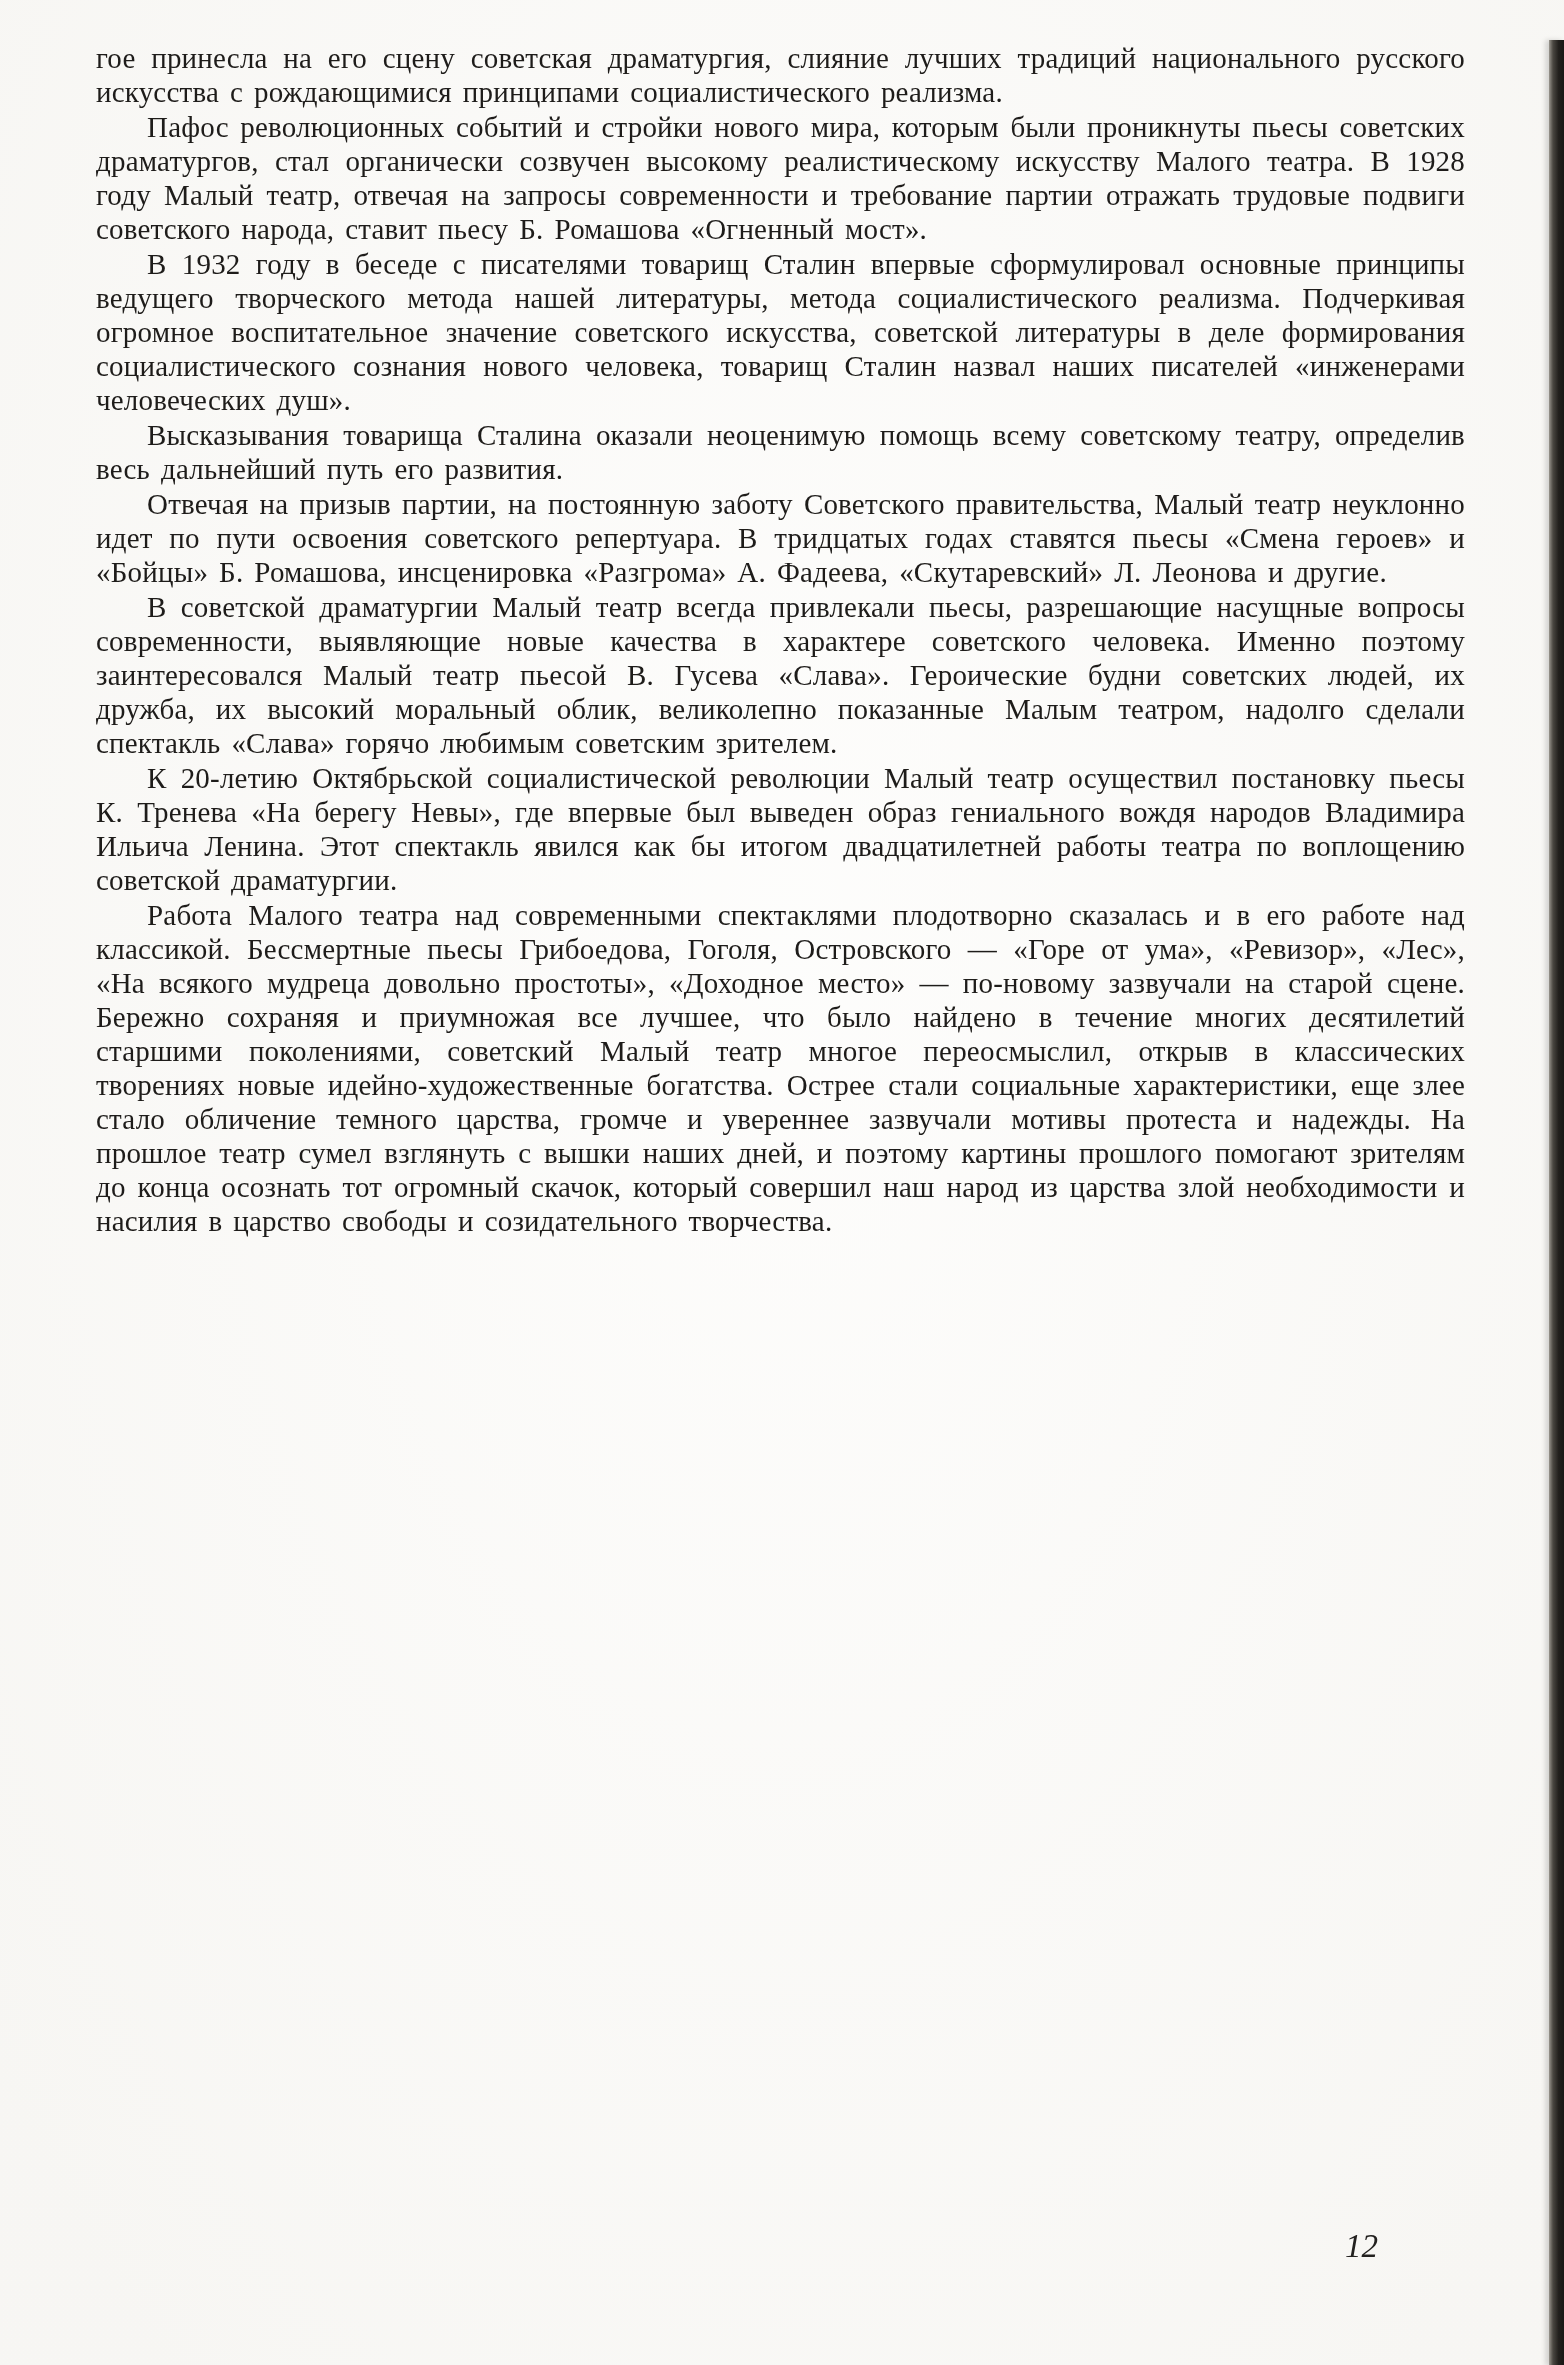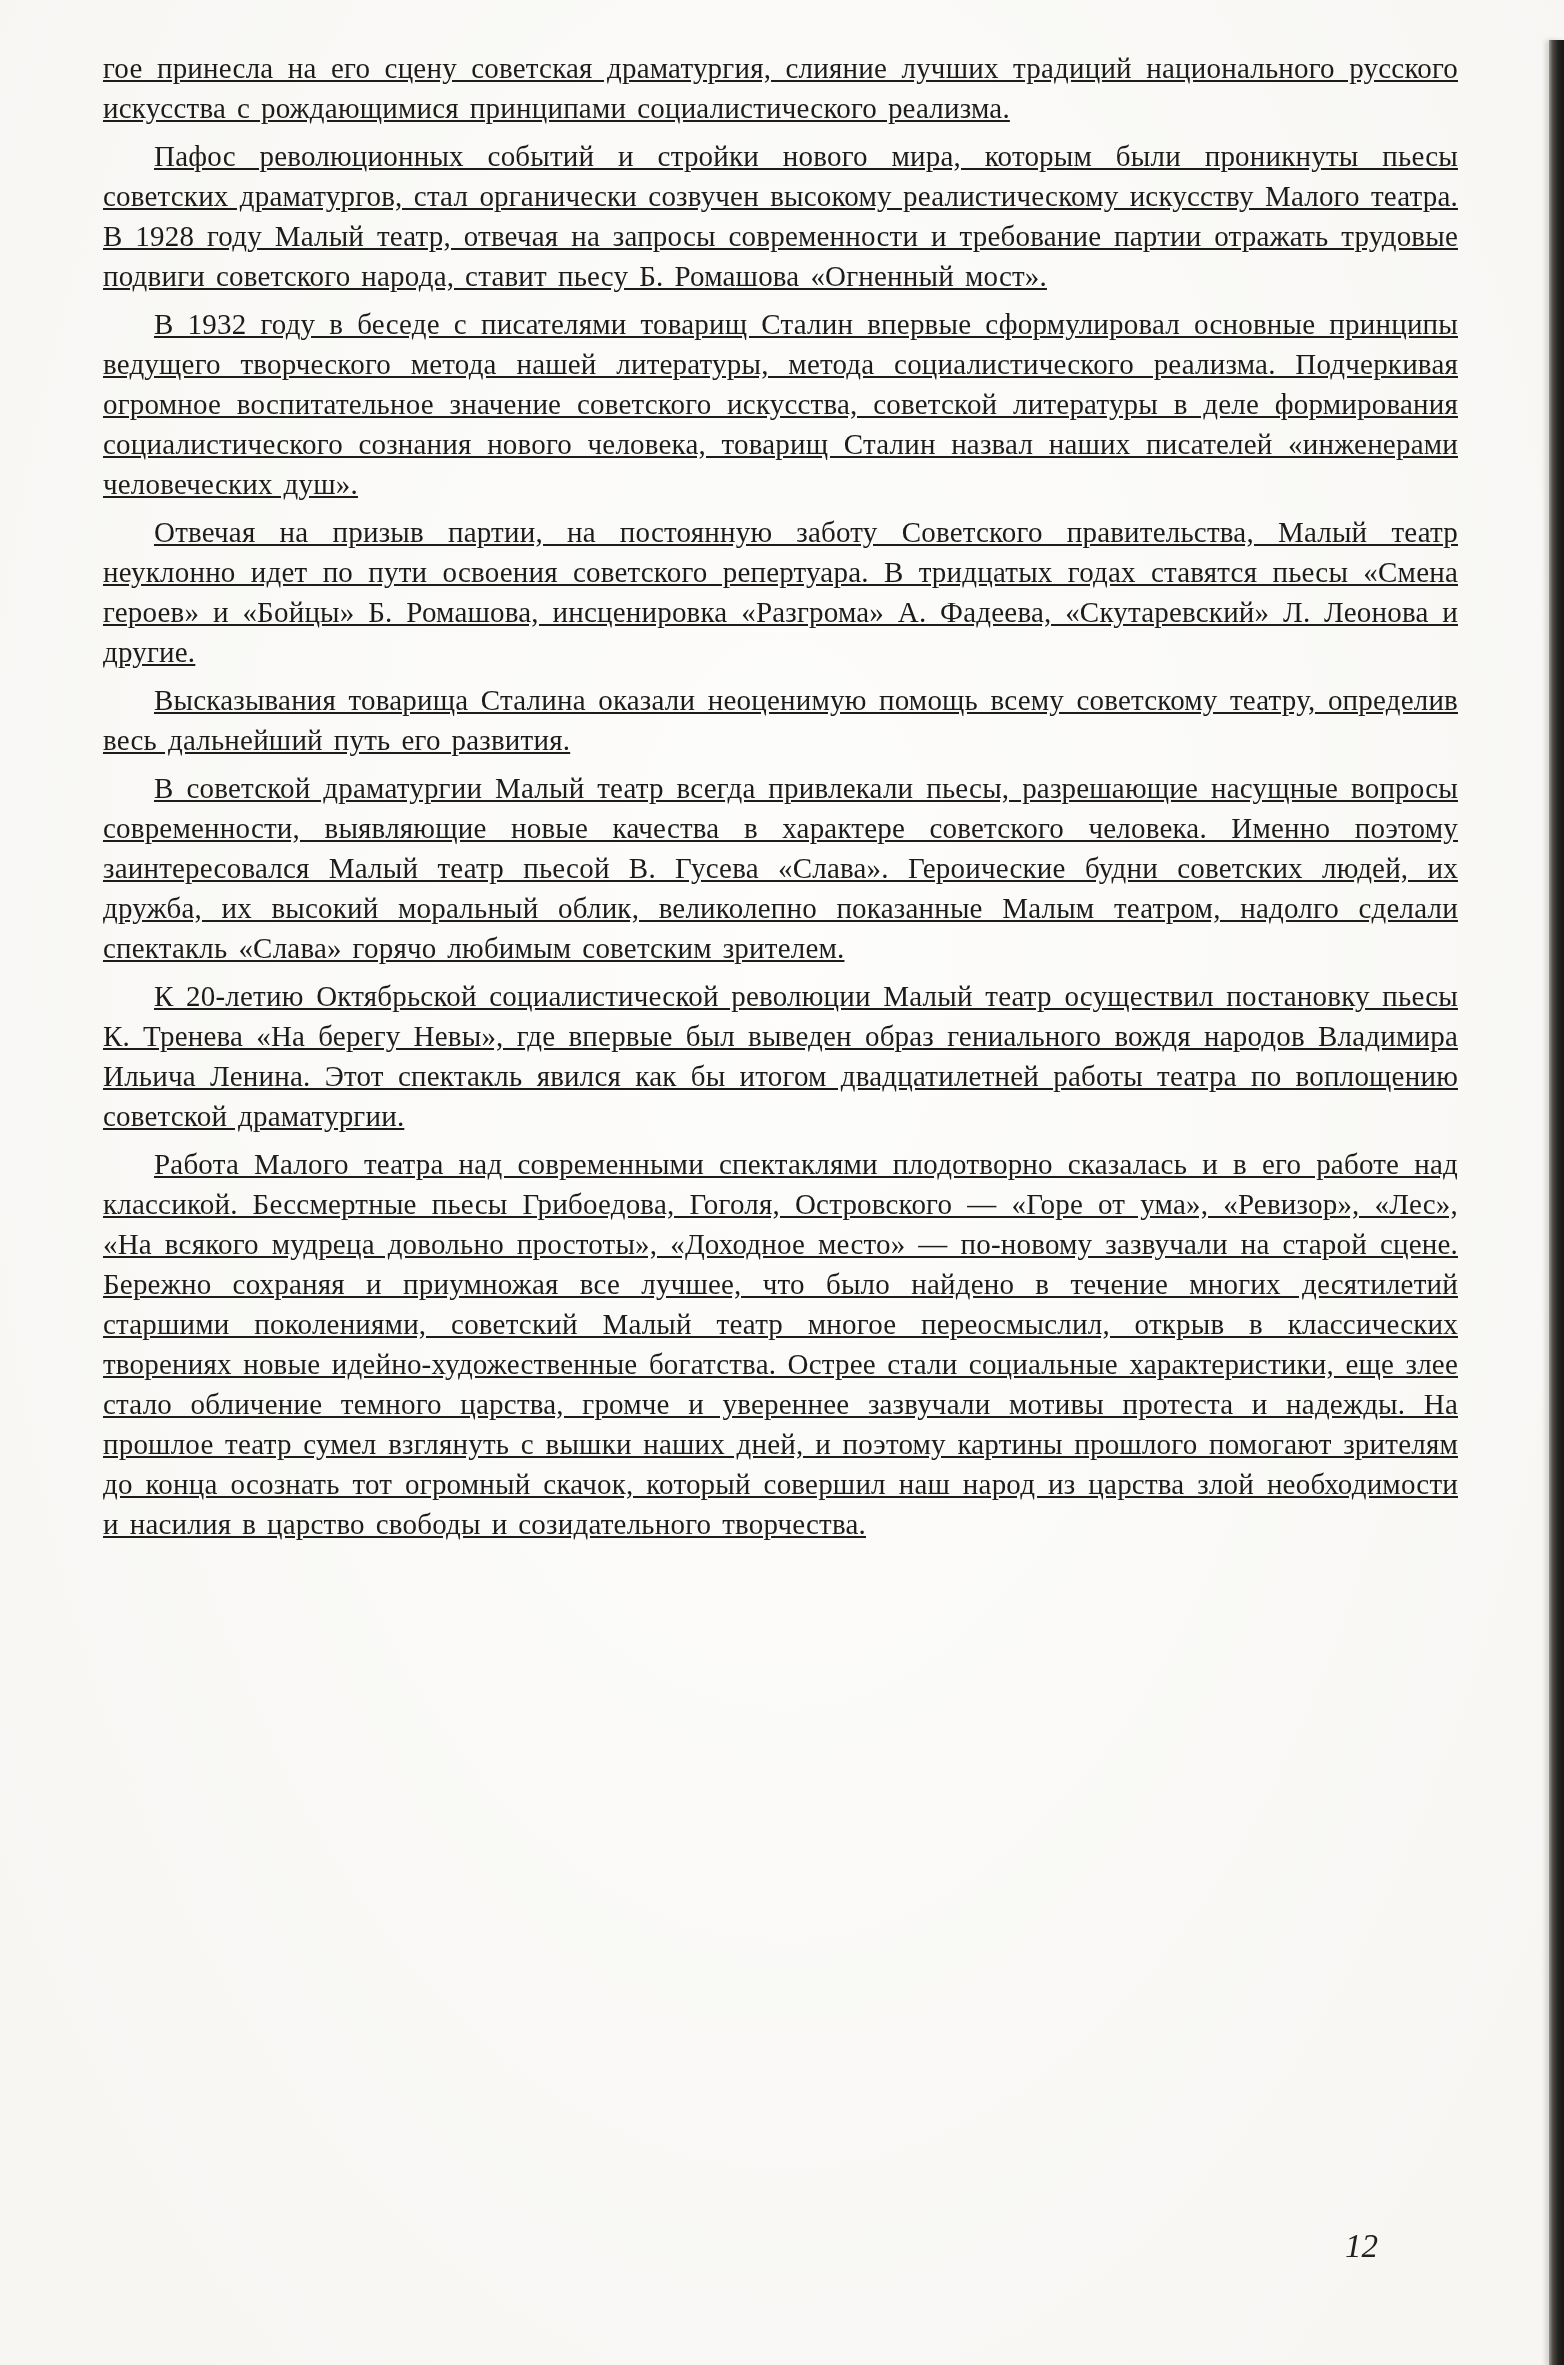--- a/index.html
+++ b/index.html
@@ -22,27 +22,26 @@
       radial-gradient(ellipse at 50% 40%, rgba(255,255,255,0.6), rgba(0,0,0,0.015) 90%),
       #fbfaf7;
   }
   .text-block {
     position: absolute;
     left: 95px;
     top: 40px;
     width: 1371px;
   }
   .para {
-    margin: 8px;
+    margin: 1px;
     font-size: 29px;
-    line-height: 40px;
+    line-height: 34px;
     text-align: justify;
     word-spacing: 3.5px;
     letter-spacing: 0.2px;
-    text-decoration: underline;
   }
   .para.indent {
     text-indent: 51px;
   }
   .page-number {
     position: absolute;
     left: 1345px;
     top: 2228px;
     font-size: 33px;
     font-style: italic;
@@ -59,22 +58,22 @@
   }
 </style>
 </head>
 <body>
 
 <div class="scan-page">
   <div class="text-block">
       <p class="para">гое принесла на его сцену советская драматургия, слияние лучших традиций национального русского искусства с рождающимися принципами социалистического реализма.</p>
       <p class="para indent">Пафос революционных событий и стройки нового мира, которым были проникнуты пьесы советских драматургов, стал органически созвучен высокому реалистическому искусству Малого театра. В 1928 году Малый театр, отвечая на запросы современности и требование партии отражать трудовые подвиги советского народа, ставит пьесу Б. Ромашова «Огненный мост».</p>
       <p class="para indent">В 1932 году в беседе с писателями товарищ Сталин впервые сформулировал основные принципы ведущего творческого метода нашей литературы, метода социалистического реализма. Подчеркивая огромное воспитательное значение советского искусства, советской литературы в деле формирования социалистического сознания нового человека, товарищ Сталин назвал наших писателей «инженерами человеческих душ».</p>
+      <p class="para indent">Высказывания товарища Сталина оказали неоценимую помощь всему советскому театру, определив весь дальнейший путь его развития.</p>
       <p class="para indent">Отвечая на призыв партии, на постоянную заботу Советского правительства, Малый театр неуклонно идет по пути освоения советского репертуара. В тридцатых годах ставятся пьесы «Смена героев» и «Бойцы» Б. Ромашова, инсценировка «Разгрома» А. Фадеева, «Скутаревский» Л. Леонова и другие.</p>
-      <p class="para indent">Высказывания товарища Сталина оказали неоценимую помощь всему советскому театру, определив весь дальнейший путь его развития.</p>
       <p class="para indent">В советской драматургии Малый театр всегда привлекали пьесы, разрешающие насущные вопросы современности, выявляющие новые качества в характере советского человека. Именно поэтому заинтересовался Малый театр пьесой В. Гусева «Слава». Героические будни советских людей, их дружба, их высокий моральный облик, великолепно показанные Малым театром, надолго сделали спектакль «Слава» горячо любимым советским зрителем.</p>
       <p class="para indent">К 20-летию Октябрьской социалистической революции Малый театр осуществил постановку пьесы К. Тренева «На берегу Невы», где впервые был выведен образ гениального вождя народов Владимира Ильича Ленина. Этот спектакль явился как бы итогом двадцатилетней работы театра по воплощению советской драматургии.</p>
       <p class="para indent">Работа Малого театра над современными спектаклями плодотворно сказалась и в его работе над классикой. Бессмертные пьесы Грибоедова, Гоголя, Островского — «Горе от ума», «Ревизор», «Лес», «На всякого мудреца довольно простоты», «Доходное место» — по-новому зазвучали на старой сцене. Бережно сохраняя и приумножая все лучшее, что было найдено в течение многих десятилетий старшими поколениями, советский Малый театр многое переосмыслил, открыв в классических творениях новые идейно-художественные богатства. Острее стали социальные характеристики, еще злее стало обличение темного царства, громче и увереннее зазвучали мотивы протеста и надежды. На прошлое театр сумел взглянуть с вышки наших дней, и поэтому картины прошлого помогают зрителям до конца осознать тот огромный скачок, который совершил наш народ из царства злой необходимости и насилия в царство свободы и созидательного творчества.</p>
     </div>
   <div class="page-number">12</div>
   <div class="scan-edge"></div>
 </div>
 
 
 </body></html>

